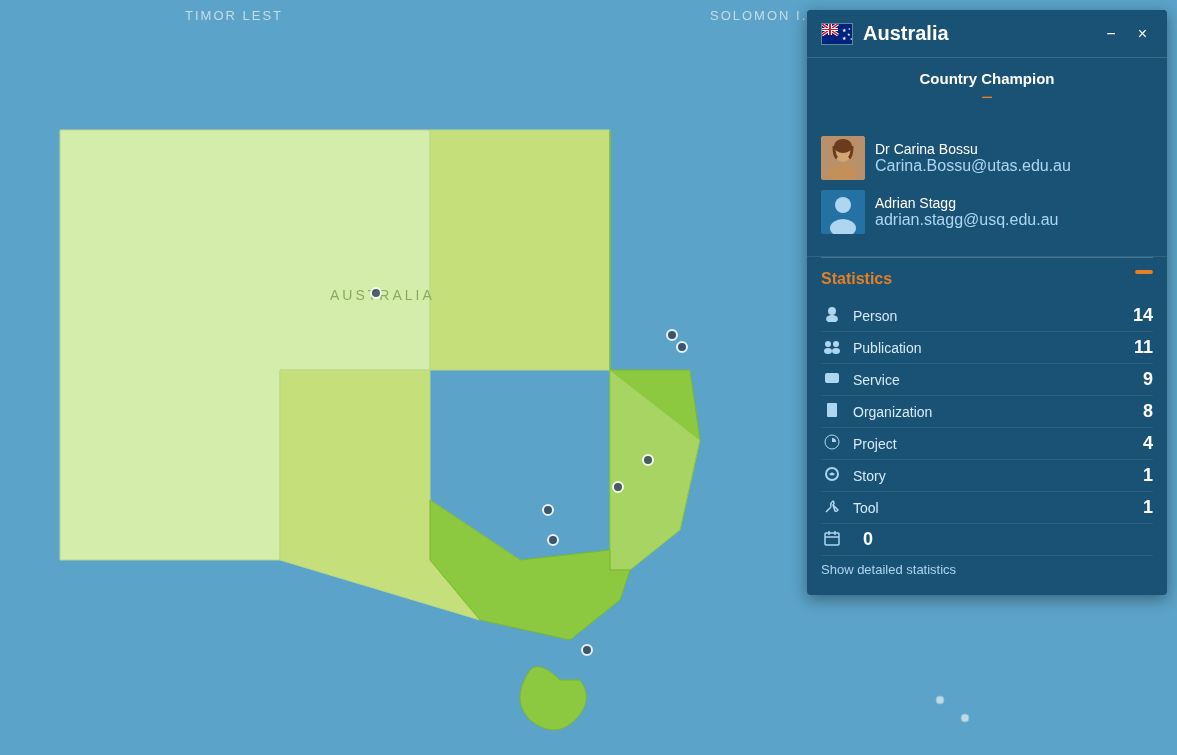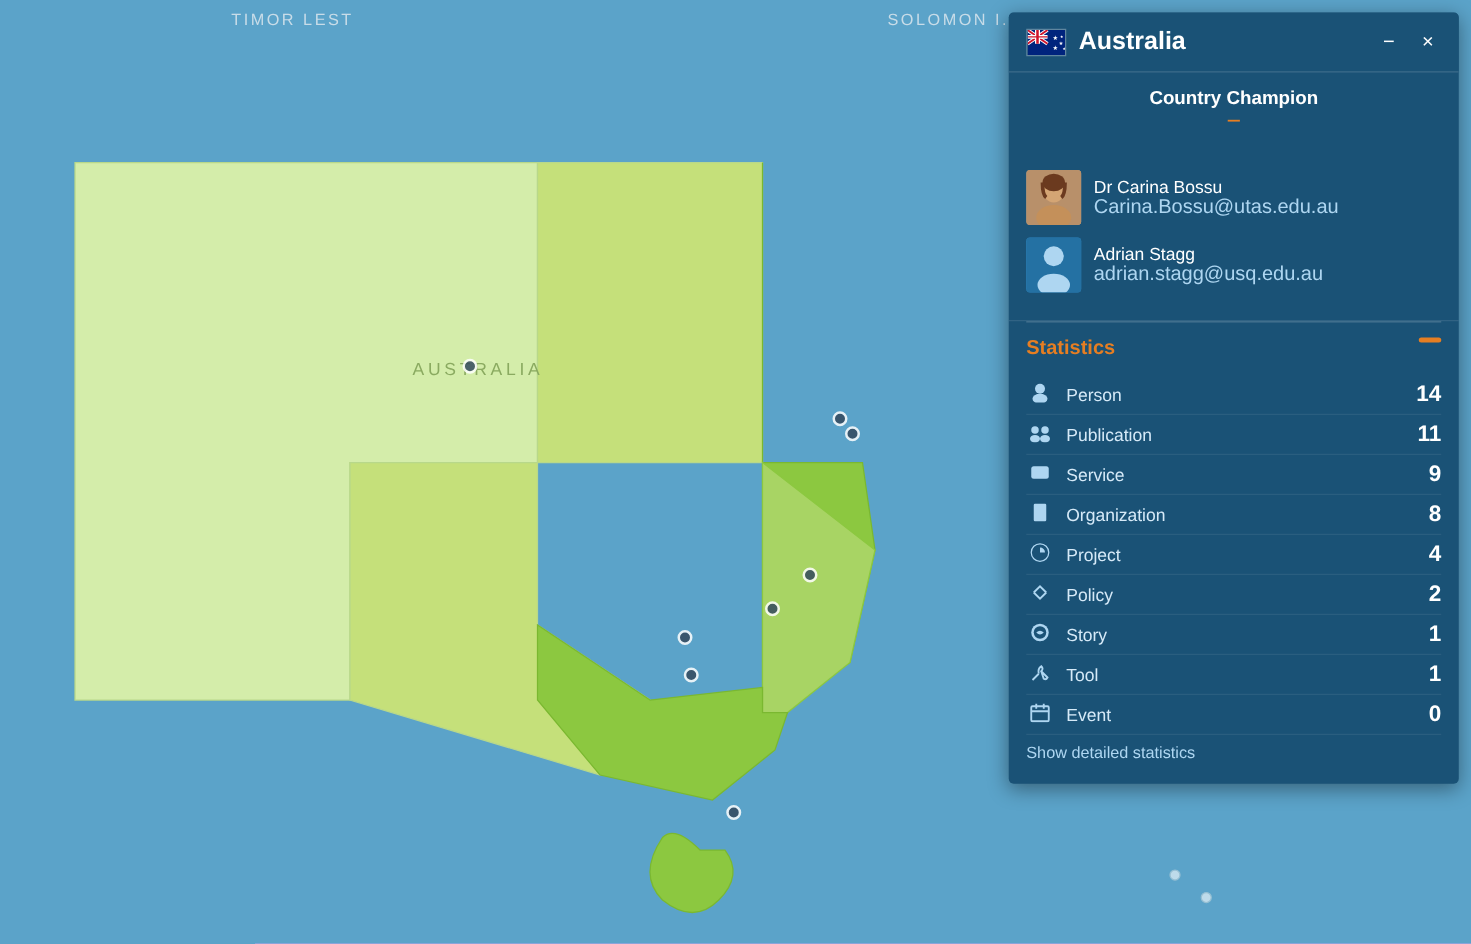--- a/index.html
+++ b/index.html
@@ -405,30 +405,20 @@
       <span class="stat-icon">
         <svg width="16" height="16" viewBox="0 0 16 16" fill="#aed6f1">
             <circle cx="8" cy="8" r="7" stroke="#aed6f1" stroke-width="1" fill="none"></circle>
             <path d="M8 8 L8 4 A4 4 0 0 1 12 8 Z" fill="#aed6f1"></path>
           </svg>
       </span>
       <span class="stat-label">Project</span>
       <span class="stat-count">4</span>
     </div>
 
-    <div class="stat-row">
-      <span class="stat-icon">
-        <svg width="16" height="16" viewBox="0 0 16 16" fill="#aed6f1">
-            <path d="M3 8 L8 3 L13 8" stroke="#aed6f1" stroke-width="1.5" fill="none"></path>
-            <path d="M3 8 L8 13 L13 8" stroke="#aed6f1" stroke-width="1.5" fill="none"></path>
-          </svg>
-      </span>
-      <span class="stat-label">Policy</span>
-      <span class="stat-count">2</span>
-    </div>
 
     <div class="stat-row">
       <span class="stat-icon">
         <svg width="16" height="16" viewBox="0 0 16 16" fill="#aed6f1">
             <circle cx="8" cy="8" r="7" fill="#aed6f1"></circle>
             <circle cx="8" cy="8" r="5" fill="#1a5276"></circle>
             <path d="M5 8 Q8 5 11 8 Q8 11 5 8" fill="#aed6f1"></path>
           </svg>
       </span>
       <span class="stat-label">Story</span>
@@ -447,19 +437,18 @@
 
     <div class="stat-row">
       <span class="stat-icon">
         <svg width="16" height="16" viewBox="0 0 16 16" fill="#aed6f1">
             <rect x="1" y="3" width="14" height="12" rx="1" fill="none" stroke="#aed6f1" stroke-width="1.5"></rect>
             <line x1="5" y1="1" x2="5" y2="5" stroke="#aed6f1" stroke-width="1.5"></line>
             <line x1="11" y1="1" x2="11" y2="5" stroke="#aed6f1" stroke-width="1.5"></line>
             <line x1="1" y1="7" x2="15" y2="7" stroke="#aed6f1" stroke-width="1.5"></line>
           </svg>
       </span>
-      <span class="stat-label">Event</span>
       <span class="stat-count">0</span>
     </div>
 
     <a class="show-details">Show detailed statistics</a>
   </div>
 </div>
 
 </body></html>

